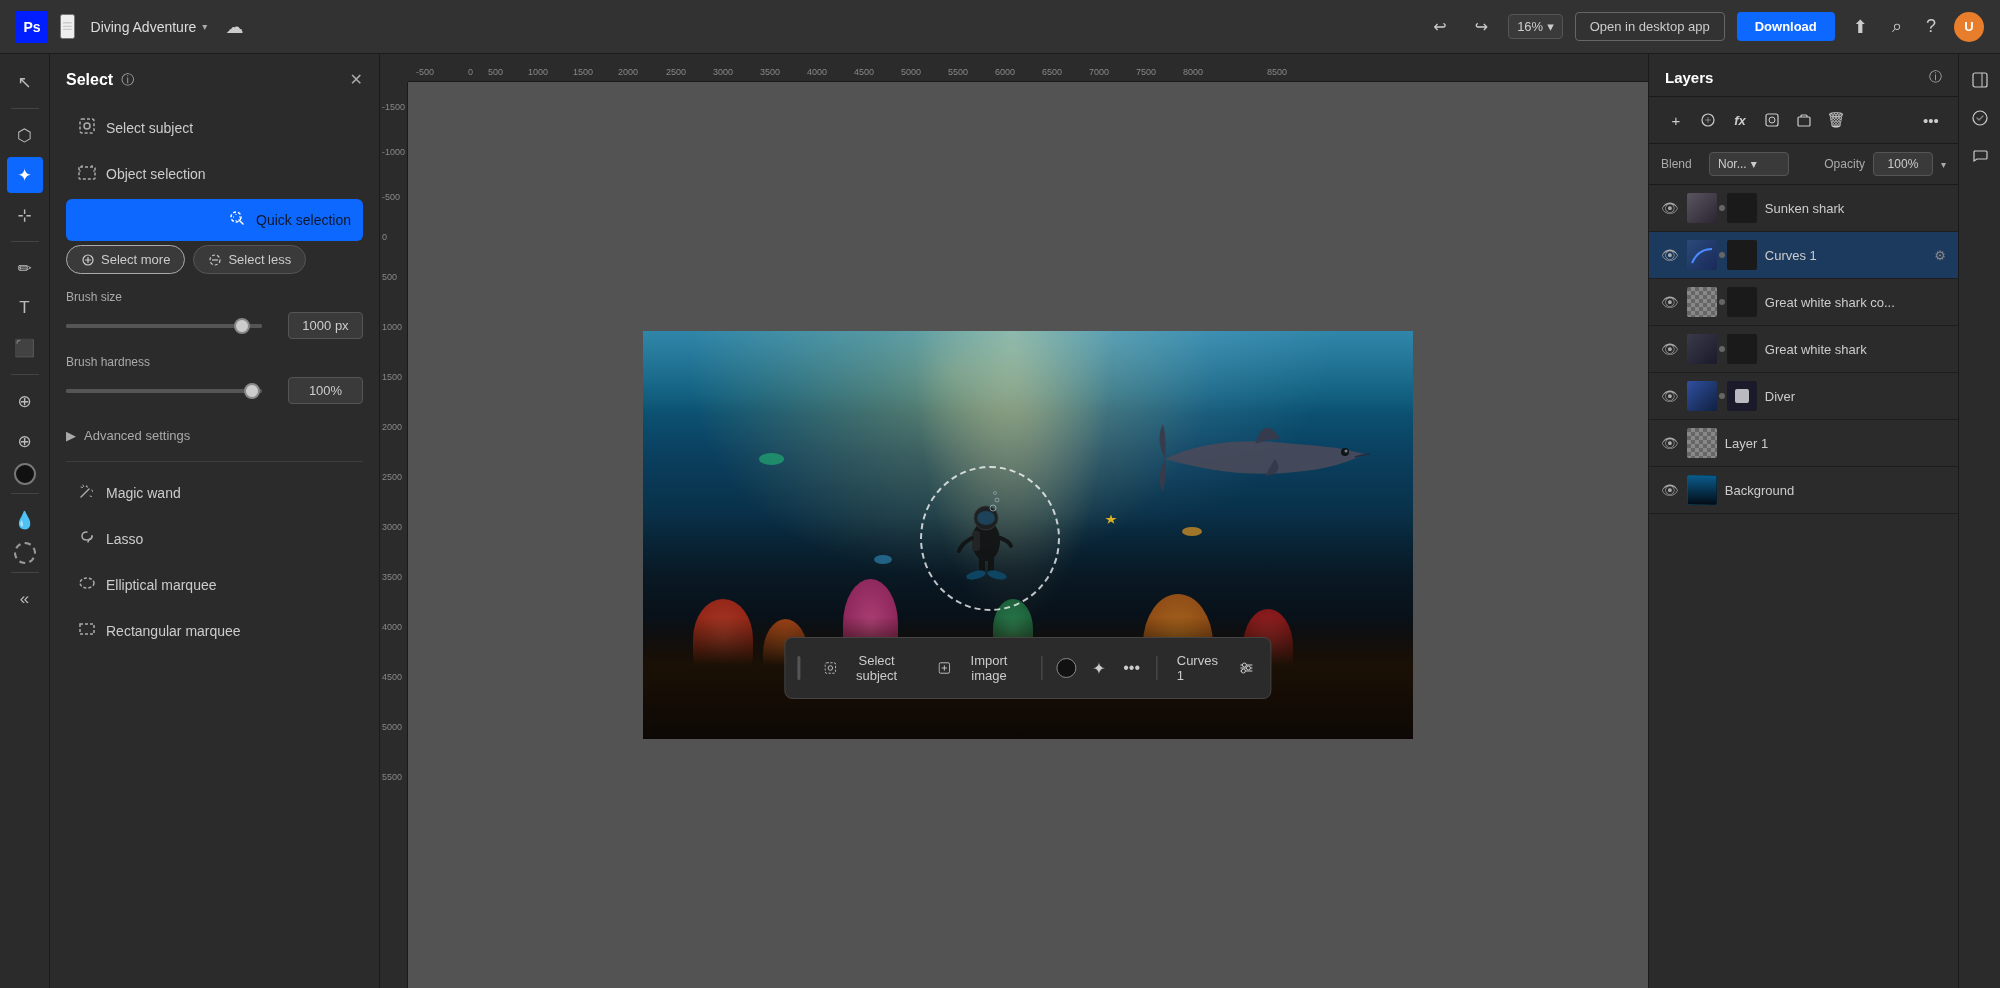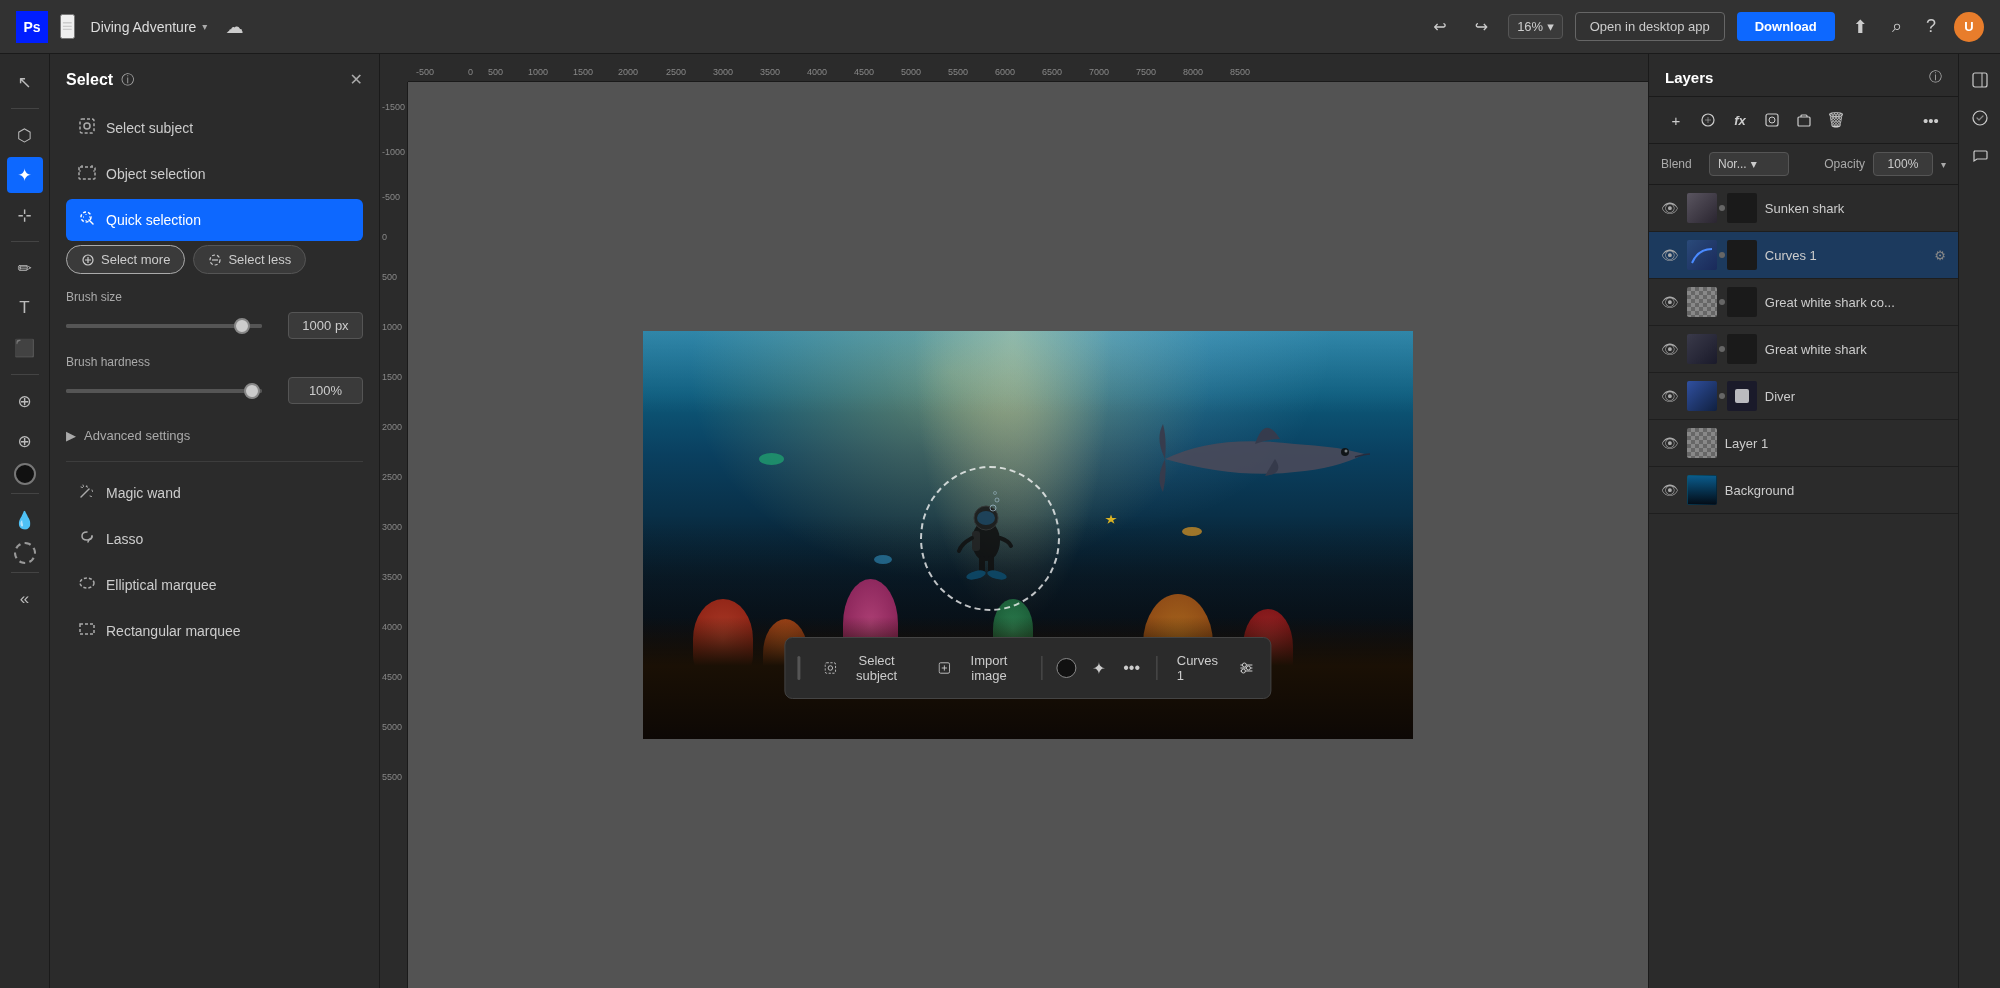--- a/index.html
+++ b/index.html
@@ -103,21 +103,21 @@
     .panel-title { color: #fff; font-size: 16px; font-weight: 600; }
     .panel-info-icon { color: #aaa; font-size: 13px; }
     .panel-close { background: none; border: none; color: #aaa; font-size: 16px; cursor: pointer; }
 
     .panel-tool {
       display: flex; align-items: center; gap: 10px;
       padding: 10px 12px; border-radius: 6px;
       color: #ccc; font-size: 14px; cursor: pointer;
       margin-bottom: 4px;
     }
-    .panel-tool.active { background: #0d68ff; color: #ffffff; }
+    .panel-tool.active { background: #0d68ff; color: #0f172a; justify-content: flex-end; }
     .panel-tool-icon { font-size: 16px; flex-shrink: 0; }
     .select-buttons { display: flex; gap: 8px; margin-bottom: 16px; }
     .select-btn {
       display: flex; align-items: center; gap: 6px;
       background: #3a3a3a; border: 1px solid #555; color: #ccc;
       padding: 6px 14px; border-radius: 20px; font-size: 13px; cursor: pointer;
     }
     .select-btn.active { background: #3a3a3a; border-color: #aaa; }
 
     .brush-section { margin-bottom: 16px; }
@@ -536,21 +536,21 @@
           <span class="ruler-label" style="left:352px">3500</span>
           <span class="ruler-label" style="left:399px">4000</span>
           <span class="ruler-label" style="left:446px">4500</span>
           <span class="ruler-label" style="left:493px">5000</span>
           <span class="ruler-label" style="left:540px">5500</span>
           <span class="ruler-label" style="left:587px">6000</span>
           <span class="ruler-label" style="left:634px">6500</span>
           <span class="ruler-label" style="left:681px">7000</span>
           <span class="ruler-label" style="left:728px">7500</span>
           <span class="ruler-label" style="left:775px">8000</span>
-          <span class="ruler-label" style="left:822px">8500</span>
+          <span class="ruler-label" style="left:859px">8500</span>
         </div>
       </div>
     </div>
 
     <div class="ruler-v-wrapper">
       <div class="ruler-v">
         <span class="ruler-tick-v" style="top:20px">-1500</span>
         <span class="ruler-tick-v" style="top:65px">-1000</span>
         <span class="ruler-tick-v" style="top:110px">-500</span>
         <span class="ruler-tick-v" style="top:150px">0</span>

